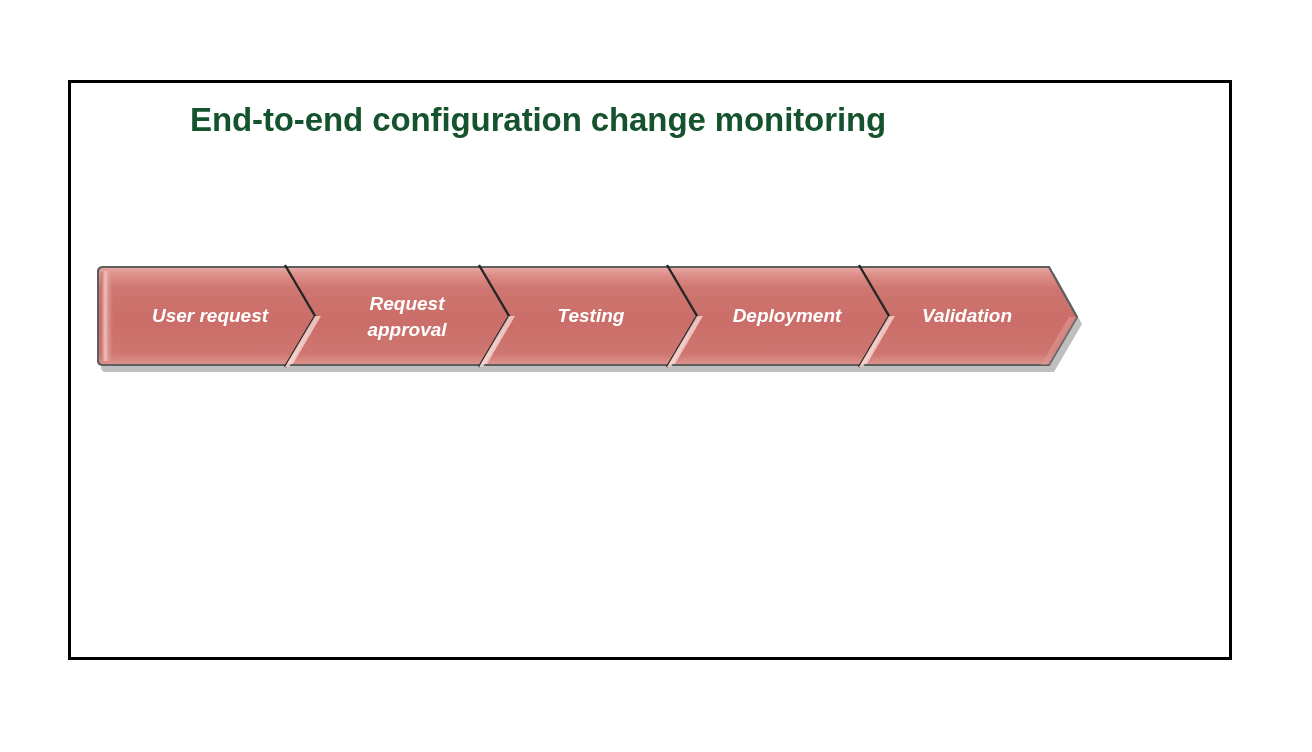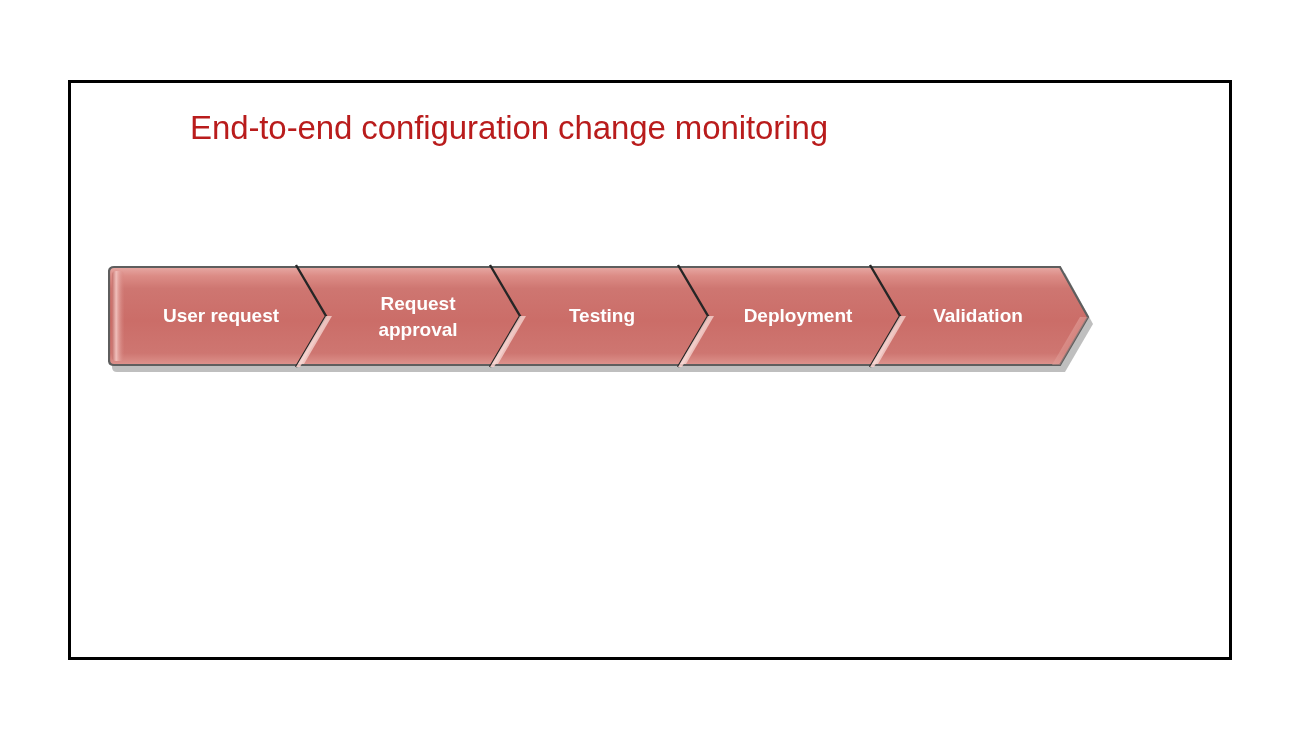--- a/index.html
+++ b/index.html
@@ -22,35 +22,36 @@
     width: 1164px;
     height: 580px;
     box-sizing: border-box;
     border: 3px solid #000000;
     background: #ffffff;
   }
 
   #slide-title {
     position: absolute;
     left: 190px;
-    top: 108px;
+    top: 100px;
     font-size: 33px;
     line-height: 40px;
-    color: #b91c1c;
+    color: #14532d;
     white-space: nowrap;
-    font-weight: 400;
+    font-weight: 700;
     letter-spacing: -0.1px;
   }
 
   #process-chevrons {
     position: absolute;
-    left: 108px;
+    left: 97px;
     top: 264px;
     width: 985px;
     height: 108px;
+    font-style: italic;
   }
   #process-chevrons svg {
     display: block;
   }
 
   .chev-label {
     fill: #ffffff;
     font-family: "Liberation Sans", sans-serif;
     font-size: 19px;
     font-weight: 700;

